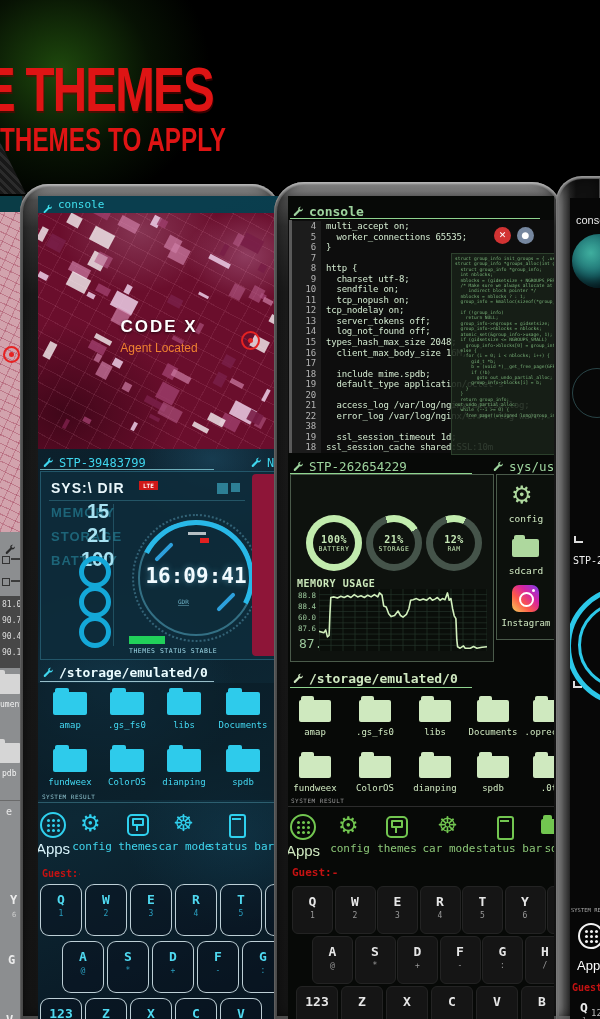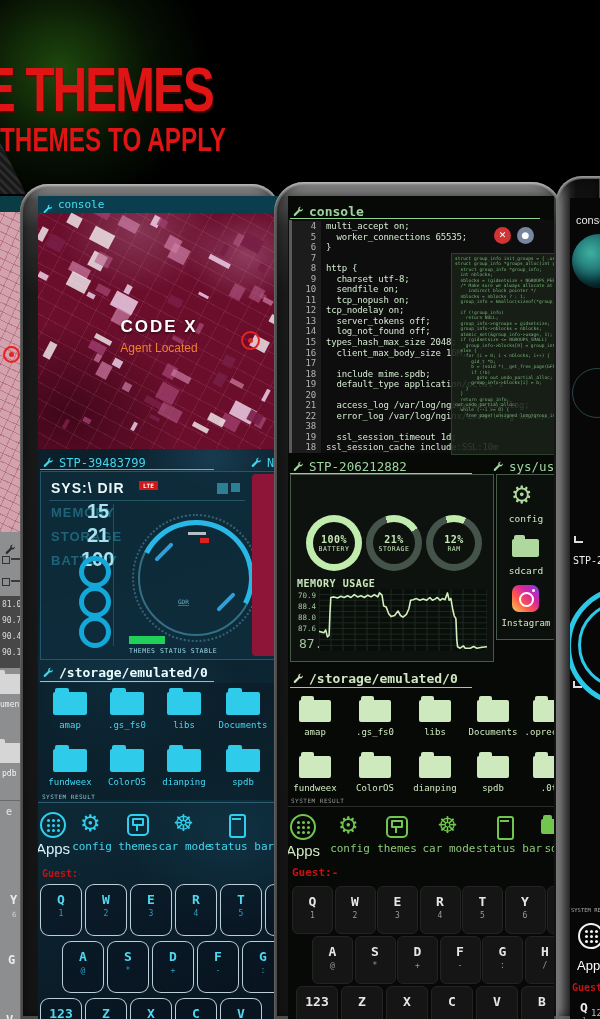--- a/index.html
+++ b/index.html
@@ -267,20 +267,21 @@
         </div>
       <div class="vline" style="left:72px;top:32px;height:142px;background:rgba(70,150,170,.35);"></div>
 
       <div class="gauge" style="left:97px;top:48px;width:112px;height:112px;border:2px solid rgba(90,180,205,.5);">
         <div class="abs" style="inset:-8px;border:2px dotted rgba(120,200,230,.35);border-radius:50%;"></div>
         <div class="abs" style="inset:-2px;border:5px solid transparent;border-top-color:#28b8e8;border-right-color:#28b8e8;border-radius:50%;transform:rotate(-18deg);"></div>
         <div class="abs" style="left:22px;top:18px;width:4px;height:24px;background:#2da0dc;border-radius:2px;transform:rotate(45deg);"></div>
         <div class="abs" style="left:84px;top:68px;width:4px;height:24px;background:#2da0dc;border-radius:2px;transform:rotate(45deg);"></div>
         <div class="abs" style="left:48px;top:10px;width:18px;height:3px;background:rgba(255,255,255,.7);"></div>
         <div class="abs" style="left:60px;top:16px;width:9px;height:5px;background:#e02020;"></div>
+        <div class="abs" style="left:0;top:42px;width:112px;text-align:center;font-size:21px;font-weight:bold;color:#f2fbff;letter-spacing:0;text-shadow:0 0 6px rgba(120,220,255,.45);">16:09:41</div>
         <div class="abs" style="left:38px;top:76px;font-size:6px;color:#6fb3c8;border-bottom:1px solid rgba(111,179,200,.5);">GDR</div>
       </div>
 
       <div class="abs" style="left:88px;top:164px;width:36px;height:8px;background:#21d05a;"></div>
       <div class="abs" style="left:88px;top:175px;font-size:6.5px;letter-spacing:.5px;color:#9fd9e8;">THEMES STATUS STABLE</div>
     </div>
     <div class="abs" style="left:214px;top:278px;width:28px;height:182px;background:#8e1538;border-radius:4px 0 0 4px;"></div>
 
     <div class="hdr" style="left:4px;top:466px;">
       <span class="wrench" style="color:#3fd6ee;"><svg viewBox="0 0 16 16" width="100%" height="100%">
@@ -510,21 +511,21 @@
           <div class="cline">
             <span class="ln">38</span>
             <span class="ct"></span>
           </div>
           <div class="cline">
             <span class="ln">19</span>
             <span class="ct">  ssl_session_timeout 1d;</span>
           </div>
           <div class="cline">
             <span class="ln">18</span>
-            <span class="ct">ssl_session_cache include:SSL:10m</span>
+            <span class="ct">ssl_session_cache shared:SSL:10m</span>
           </div>
         </div>
     </div>
 
     <div class="ov-btn" style="left:206px;top:31px;background:#d23333;">✕</div>
     <div class="ov-btn" style="left:229px;top:31px;background:#76879f;">●</div>
     <div class="overlay-panel" style="left:163px;top:57px;width:103px;height:200px;">
       <pre id="overlay-code">struct group_info init_groups = { .usage =
 struct group_info *groups_alloc(int gidsetsize){
   struct group_info *group_info;
@@ -553,21 +554,21 @@
   }
   return group_info;
 out_undo_partial_alloc:
   while (--i &gt;= 0) {
     free_page((unsigned long)group_info-&gt;blocks[i]);</pre>
     </div>
 
     <div class="hdr" style="left:4px;top:260px;">
       <span class="wrench" style="color:#9ed49e;"><svg viewBox="0 0 16 16" width="100%" height="100%">
             <path fill="currentColor" d="M12.2 1.2c-1.8 0-3.2 1.4-3.2 3.2 0 .4.1.8.2 1.1L2.9 11.8c-.6.6-.6 1.6 0 2.2.6.6 1.6.6 2.2 0l6.3-6.3c.3.1.7.2 1.1.2 1.8 0 3.2-1.4 3.2-3.2 0-.4-.1-.8-.2-1.1l-2.1 2.1-1.9-.5-.5-1.9 2.1-2.1c-.3-.1-.7-.2-1.1-.2z"></path>
-          </svg></span><span style="font-size:12.5px;color:#9ed49e;">STP-206212882</span>
+          </svg></span><span style="font-size:12.5px;color:#9ed49e;">STP-262654229</span>
     </div>
     <div class="hline" style="left:2px;top:277px;width:182px;background:#8fd48f;"></div>
     <div class="hdr" style="left:204px;top:260px;">
       <span class="wrench" style="color:#9ed49e;"><svg viewBox="0 0 16 16" width="100%" height="100%">
             <path fill="currentColor" d="M12.2 1.2c-1.8 0-3.2 1.4-3.2 3.2 0 .4.1.8.2 1.1L2.9 11.8c-.6.6-.6 1.6 0 2.2.6.6 1.6.6 2.2 0l6.3-6.3c.3.1.7.2 1.1.2 1.8 0 3.2-1.4 3.2-3.2 0-.4-.1-.8-.2-1.1l-2.1 2.1-1.9-.5-.5-1.9 2.1-2.1c-.3-.1-.7-.2-1.1-.2z"></path>
           </svg></span><span style="font-size:12.5px;color:#9ed49e;">sys/use</span>
     </div>
 
     <div class="abs" style="left:2px;top:278px;width:202px;height:186px;background:#0e120e;border:1px solid #4a5a4a;">
       <div id="mid-rings">
@@ -585,23 +586,23 @@
           </div>
           <div class="ring" style="left: 135px; top: 40px; background: conic-gradient(from -18deg, rgb(194, 236, 174) 12%, rgb(69, 84, 74) 0deg);">
             <div class="rtxt">
               <span class="rv">12%</span>
               <span class="rl">RAM</span>
             </div>
           </div>
         </div>
       <div class="abs" style="left:6px;top:103px;font-size:10px;font-weight:bold;letter-spacing:.5px;color:#cdeabc;">MEMORY USAGE</div>
       <div id="chart-ylabels">
-          <div class="abs" style="left: 0px; top: 115.636px; width: 25px; text-align: right; font-size: 7.5px; color: rgb(156, 200, 156);">70.9</div>
+          <div class="abs" style="left: 0px; top: 115.636px; width: 25px; text-align: right; font-size: 7.5px; color: rgb(156, 200, 156);">88.8</div>
           <div class="abs" style="left: 0px; top: 126.909px; width: 25px; text-align: right; font-size: 7.5px; color: rgb(156, 200, 156);">88.4</div>
-          <div class="abs" style="left: 0px; top: 138.182px; width: 25px; text-align: right; font-size: 7.5px; color: rgb(156, 200, 156);">88.0</div>
+          <div class="abs" style="left: 0px; top: 138.182px; width: 25px; text-align: right; font-size: 7.5px; color: rgb(156, 200, 156);">60.0</div>
           <div class="abs" style="left: 0px; top: 149.455px; width: 25px; text-align: right; font-size: 7.5px; color: rgb(156, 200, 156);">87.6</div>
           <div class="abs" style="left: 8px; top: 160.727px; width: 25px; text-align: right; font-size: 13px; color: rgb(156, 200, 156);">87.2</div>
         </div>
       <svg id="mem-chart" style="position:absolute;left:28px;top:114px;" width="168" height="62" viewBox="0 0 168 62">
           <rect width="168" height="62" fill="#0a0e0a"></rect>
           <line x1="0" x2="0" y1="0" y2="62" stroke="#24342a" stroke-width=".7"></line>
           <line x1="12" x2="12" y1="0" y2="62" stroke="#24342a" stroke-width=".7"></line>
           <line x1="24" x2="24" y1="0" y2="62" stroke="#24342a" stroke-width=".7"></line>
           <line x1="36" x2="36" y1="0" y2="62" stroke="#24342a" stroke-width=".7"></line>
           <line x1="48" x2="48" y1="0" y2="62" stroke="#24342a" stroke-width=".7"></line>

